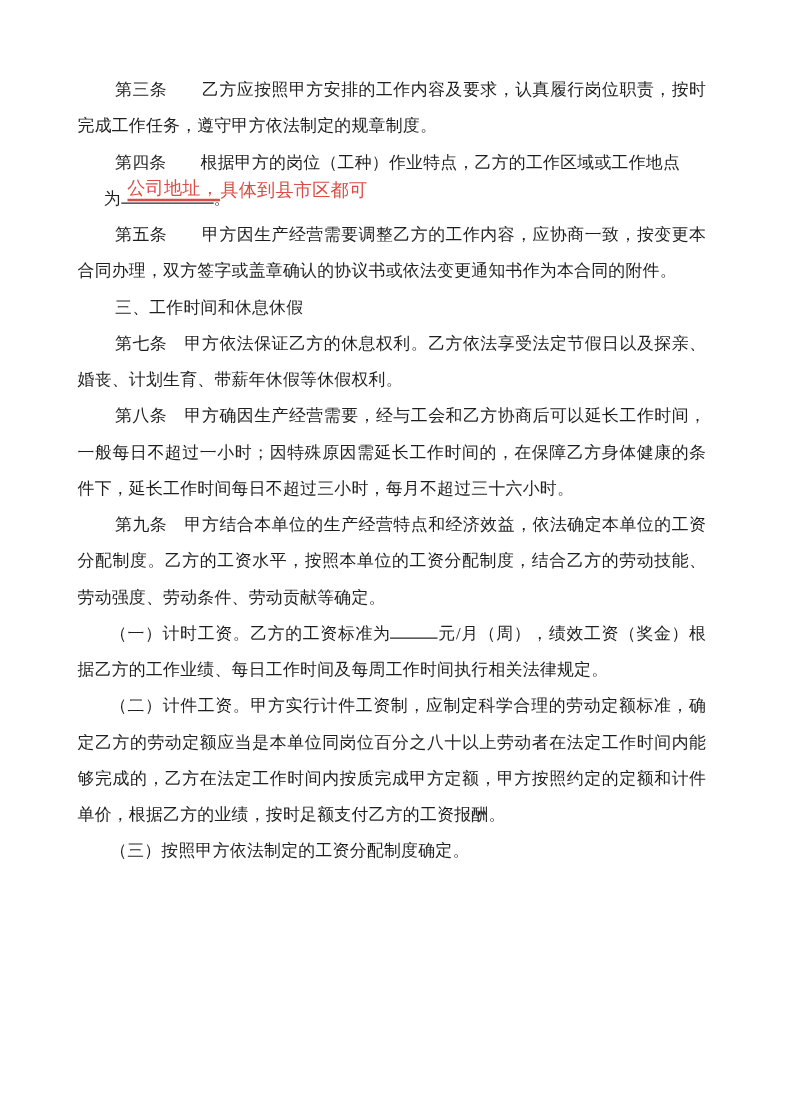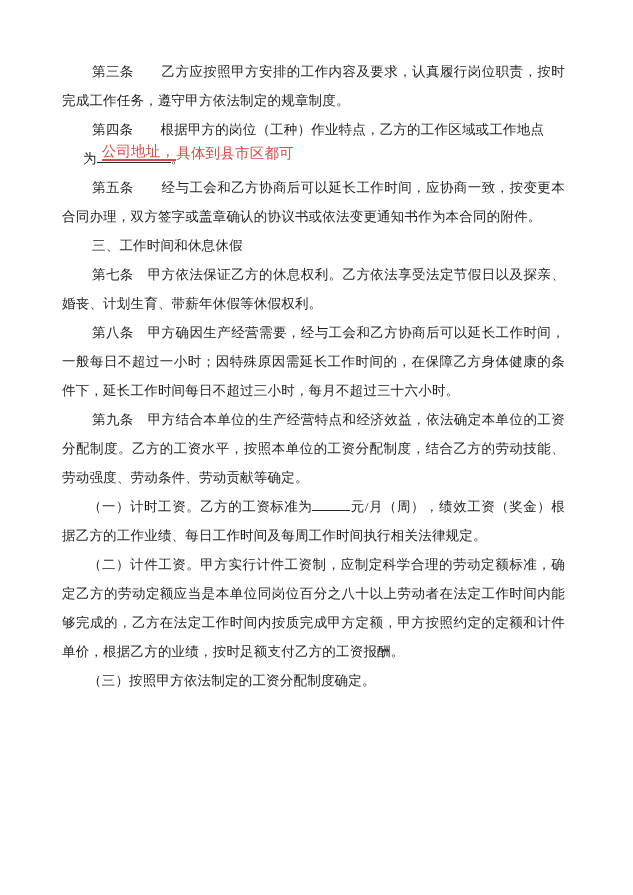--- a/index.html
+++ b/index.html
@@ -72,21 +72,21 @@
 <body>
 
 <div class="page">
 
   <p class="para indent-clause">第三条　　乙方应按照甲方安排的工作内容及要求，认真履行岗位职责，按时完成工作任务，遵守甲方依法制定的规章制度。</p>
 
   <p class="para indent-clause">第四条　　根据甲方的岗位（工种）作业特点，乙方的工作区域或工作地点</p>
 
   <p class="para fill-line"><span>为</span><span class="blank blank-addr"><span class="ann ann-addr"><span class="u">公司地址，</span><span class="lo">具体到县市区都可</span></span></span><span>。</span></p>
 
-  <p class="para indent-clause">第五条　　经与工会和乙方协商后可以延长工作时间，应协商一致，按变更本合同办理，双方签字或盖章确认的协议书或依法变更通知书作为本合同的附件。</p>
+  <p class="para indent-clause">第五条　　甲方因生产经营需要调整乙方的工作内容，应协商一致，按变更本合同办理，双方签字或盖章确认的协议书或依法变更通知书作为本合同的附件。</p>
 
   <p class="para indent-clause">三、工作时间和休息休假</p>
 
 
   <p class="para indent-clause">第七条　甲方依法保证乙方的休息权利。乙方依法享受法定节假日以及探亲、婚丧、计划生育、带薪年休假等休假权利。</p>
 
   <p class="para indent-clause">第八条　甲方确因生产经营需要，经与工会和乙方协商后可以延长工作时间，一般每日不超过一小时；因特殊原因需延长工作时间的，在保障乙方身体健康的条件下，延长工作时间每日不超过三小时，每月不超过三十六小时。</p>
 
 
   <p class="para indent-clause">第九条　甲方结合本单位的生产经营特点和经济效益，依法确定本单位的工资分配制度。乙方的工资水平，按照本单位的工资分配制度，结合乙方的劳动技能、劳动强度、劳动条件、劳动贡献等确定。</p>

